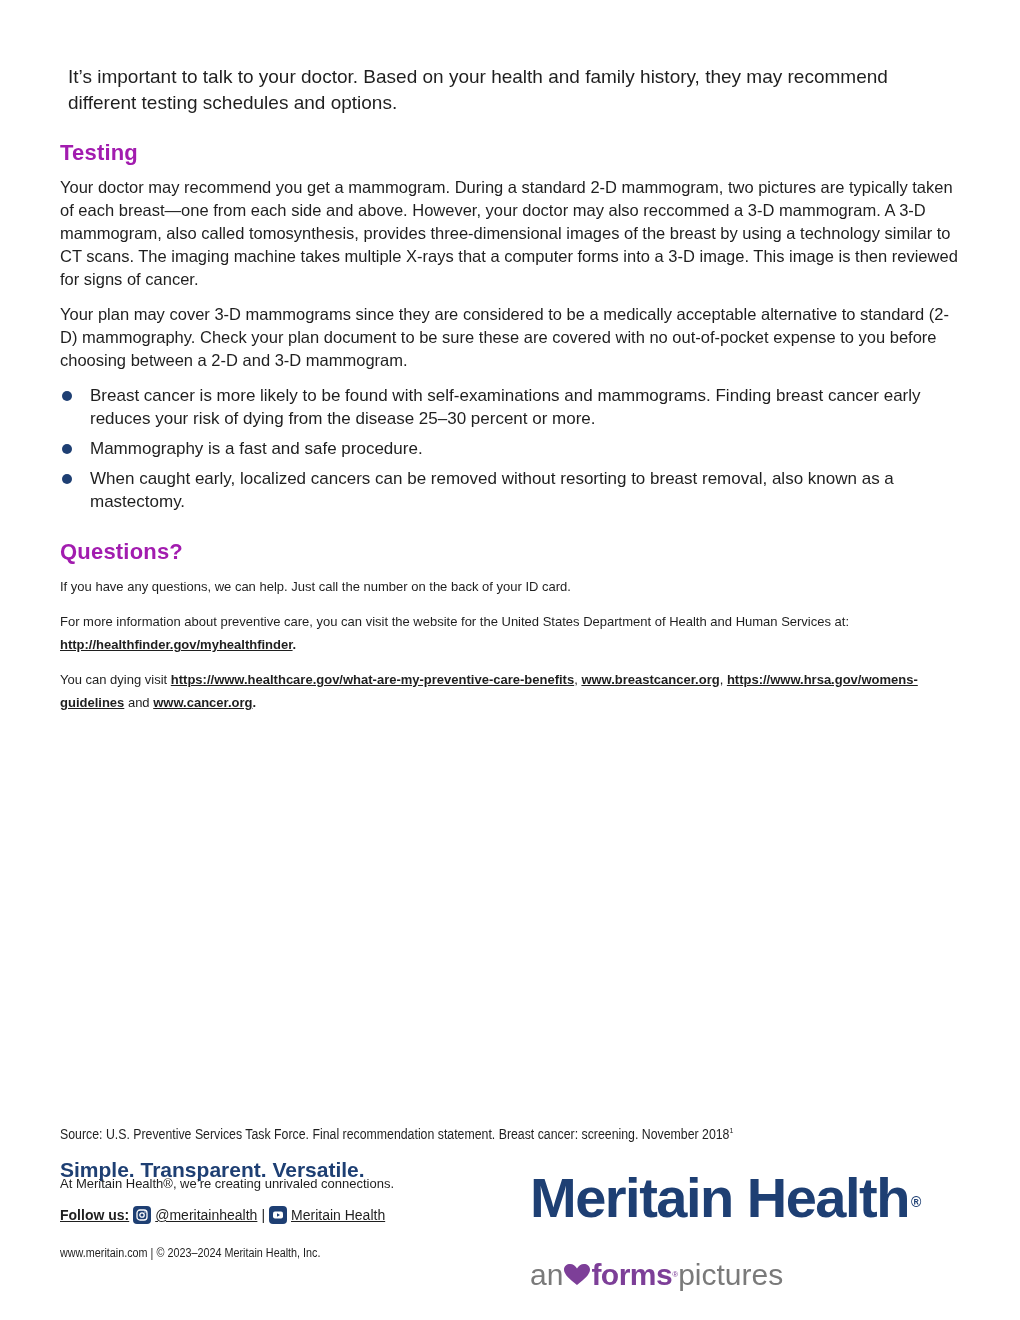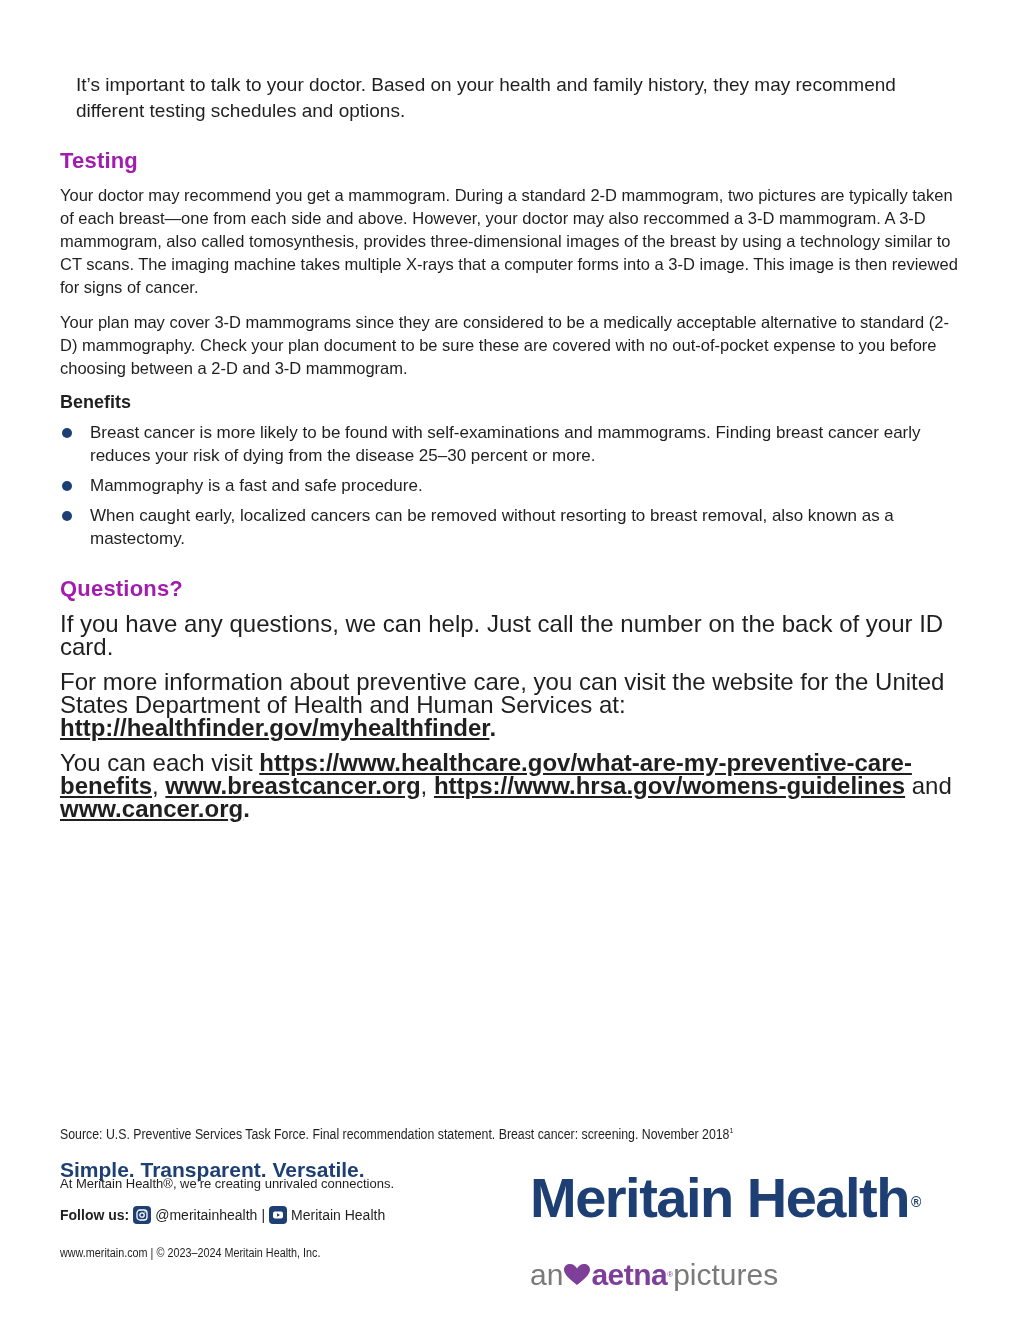--- a/index.html
+++ b/index.html
@@ -1,39 +1,39 @@
 <!DOCTYPE html>
 <html><head>
 <meta charset="utf-8">
 <style>
   html, body { margin: 0; padding: 0; background: #ffffff; }
   body {
     width: 1020px; height: 1320px; position: relative; overflow: hidden;
     font-family: "Liberation Sans", sans-serif; color: #1f1f1f;
   }
   .page { position: absolute; left: 60px; top: 56px; width: 905px; }
-  .intro { font-size: 19px; line-height: 26px; margin: 16px; }
+  .intro { font-size: 19px; line-height: 26px; margin: 8px; }
   h2.section { color: #a21caf; font-size: 22px; font-weight: bold; margin: 24px 0 10px 0; letter-spacing: 0.2px; }
   .body-small { font-size: 16.5px; line-height: 23px; margin: 0 0 12px 0; }
   h3.sub { font-size: 18px; font-weight: bold; margin: 10px 0 8px 0; color: #1f1f1f; }
   ul.benefits { list-style: none; margin: 0; padding: 0; }
   ul.benefits li { position: relative; padding-left: 30px; font-size: 17px; line-height: 23px; margin-bottom: 7px; }
   ul.benefits li .dot {
     position: absolute; left: 2px; top: 7px; width: 10px; height: 10px; border-radius: 50%;
     background: #1e3f73;
   }
-  .q-text { font-size: 24px; line-height: 23px; margin: 0 0 12px 0; }
+  .q-text { font-size: 13px; line-height: 23px; margin: 0 0 12px 0; }
   a.link { color: #1f1f1f; font-weight: bold; text-decoration: underline; }
 
   .footer { position: absolute; left: 60px; top: 1126px; width: 905px; }
   .source { font-size: 14px; color: #1f1f1f; margin: 0; transform: scaleX(0.88); transform-origin: left; white-space: nowrap; }
   .source sup { font-size: 8px; }
   .tagline { position: absolute; left: 0; top: 32px; color: #1e3f73; font-weight: bold; font-size: 21px; }
   .tagline-sub { position: absolute; left: 0; top: 50px; font-size: 13px; color: #1f1f1f; }
-  .follow { position: absolute; left: 0; top: 80px; font-size: 14px; display: flex; align-items: center; gap: 4px; white-space: nowrap; }
+  .follow { position: absolute; left: 0; top: 80px; font-size: 14px; display: flex; align-items: center; gap: 4px; white-space: nowrap; text-decoration: underline; }
   .follow .lbl { font-weight: bold; }
   .soc-icon {
     width: 18px; height: 18px; border-radius: 4px; background: #1e3f73; display: inline-flex;
     align-items: center; justify-content: center;
   }
   .copyright { position: absolute; left: 0; top: 120px; font-size: 12px; transform: scaleX(0.9); transform-origin: left; white-space: nowrap; }
 
   .logo { position: absolute; left: 470px; top: 30px; width: 440px; }
   .logo-main { color: #1e3f73; font-weight: bold; font-size: 56px; letter-spacing: -1.5px; line-height: 84px; white-space: nowrap; }
   .logo-main sup { font-size: 14px; vertical-align: top; position: relative; top: 4px; margin-left: 2px; }
@@ -44,31 +44,30 @@
 </head>
 <body>
 
 <div class="page">
   <p class="intro">It’s important to talk to your doctor. Based on your health and family history, they may recommend different testing schedules and options.</p>
 
   <h2 class="section">Testing</h2>
   <p class="body-small">Your doctor may recommend you get a mammogram. During a standard 2-D mammogram, two pictures are typically taken of each breast—one from each side and above. However, your doctor may also reccommed a 3-D mammogram. A 3-D mammogram, also called tomosynthesis, provides three-dimensional images of the breast by using a technology similar to CT scans. The imaging machine takes multiple X-rays that a computer forms into a 3-D image. This image is then reviewed for signs of cancer.</p>
   <p class="body-small">Your plan may cover 3-D mammograms since they are considered to be a medically acceptable alternative to standard (2-D) mammography. Check your plan document to be sure these are covered with no out-of-pocket expense to you before choosing between a 2-D and 3-D mammogram.</p>
 
-  <h3 class="sub">Benefits</h3>
   <ul class="benefits">
     <li><span class="dot"></span><span>Breast cancer is more likely to be found with self-examinations and mammograms. Finding breast cancer early reduces your risk of dying from the disease 25–30 percent or more.</span></li>
     <li><span class="dot"></span><span>Mammography is a fast and safe procedure.</span></li>
     <li><span class="dot"></span><span>When caught early, localized cancers can be removed without resorting to breast removal, also known as a mastectomy.</span></li>
   </ul>
 
   <h2 class="section" style="margin-top:26px;">Questions?</h2>
   <p class="q-text">If you have any questions, we can help. Just call the number on the back of your ID card.</p>
   <p class="q-text"><span>For more information about preventive care, you can visit the website for the United States Department of Health and Human Services at: </span><a class="link">http://healthfinder.gov/myhealthfinder</a><b>.</b></p>
-  <p class="q-text"><span>You can each visit </span><a class="link">https://www.healthcare.gov/what-are-my-preventive-care-benefits</a><span>, </span><a class="link">www.breastcancer.org</a><span>, </span><a class="link">https://www.hrsa.gov/womens-guidelines</a><span> and </span><a class="link">www.cancer.org</a><b>.</b></p>
+  <p class="q-text"><span>You can dying visit </span><a class="link">https://www.healthcare.gov/what-are-my-preventive-care-benefits</a><span>, </span><a class="link">www.breastcancer.org</a><span>, </span><a class="link">https://www.hrsa.gov/womens-guidelines</a><span> and </span><a class="link">www.cancer.org</a><b>.</b></p>
 </div>
 
 <div class="footer">
   <p class="source"><span>Source: U.S. Preventive Services Task Force. Final recommendation statement. Breast cancer: screening. November 2018</span><sup>1</sup></p>
 
   <div class="tagline">Simple. Transparent. Versatile.</div>
   <div class="tagline-sub">At Meritain Health®, we’re creating unrivaled connections.</div>
 
   <div class="follow">
     <span class="lbl">Follow us:</span>
@@ -92,18 +91,18 @@
 
   <div class="copyright">www.meritain.com | © 2023–2024 Meritain Health, Inc.</div>
 
   <div class="logo">
     <div class="logo-main"><span>Meritain Health</span><sup>®</sup></div>
     <div class="logo-sub">
       <span>an</span>
       <svg width="28" height="24" viewBox="0 0 28 24">
           <path d="M14 22 C6 16 1 11 1 6.5 C1 3 4 1 7 1 C10 1 12.5 3 14 5.5 C15.5 3 18 1 21 1 C24 1 27 3 27 6.5 C27 11 22 16 14 22 Z" fill="#7d3f98"></path>
         </svg>
-      <span class="aetna">aetna</span>
+      <span class="aetna">forms</span>
         <span class="aetna-r">®</span>
       <span>pictures</span>
     </div>
   </div>
 </div>
 
 </body></html>

